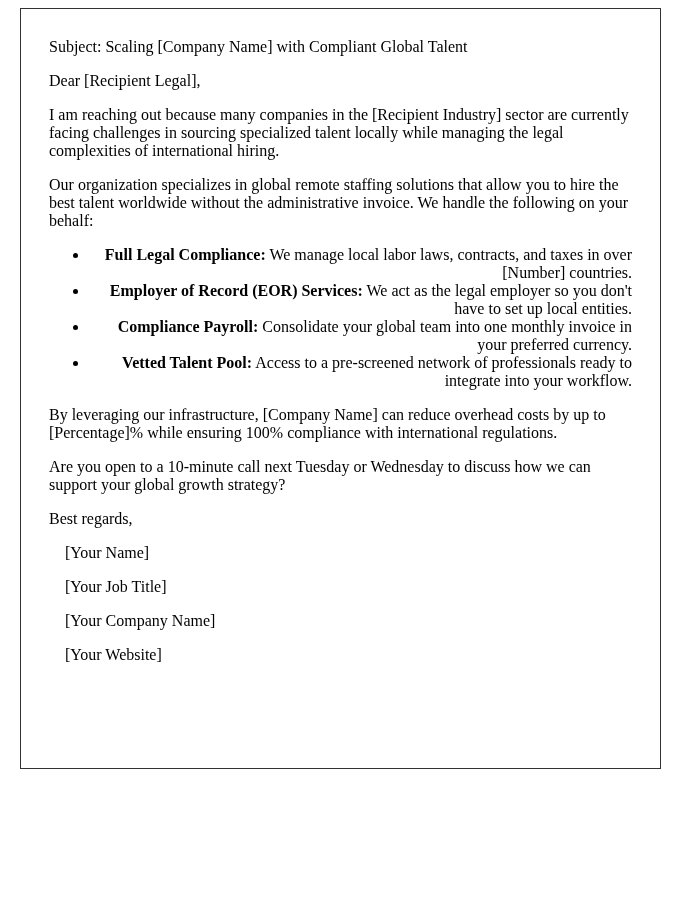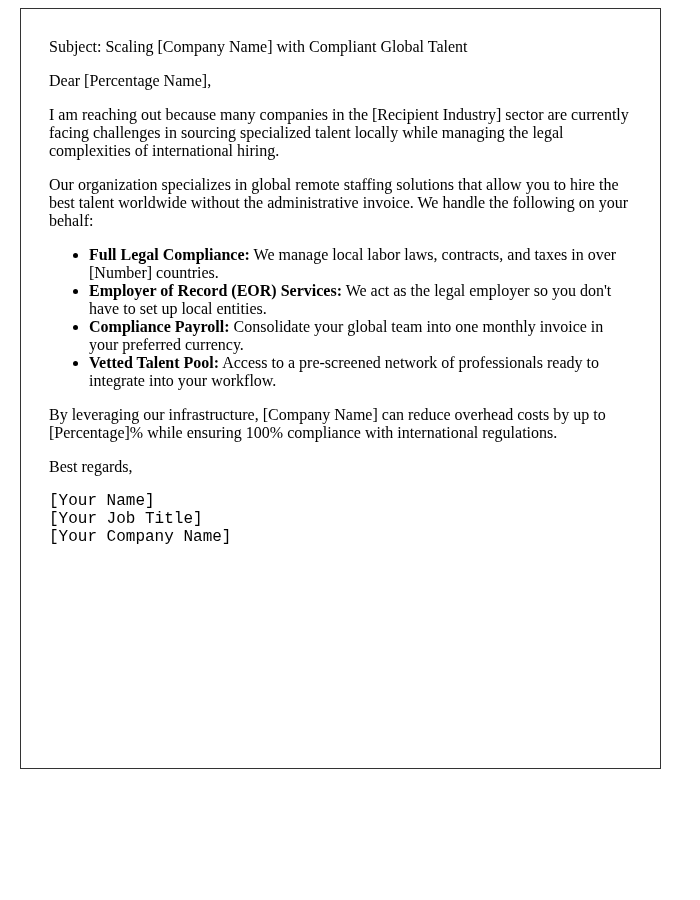--- a/index.html
+++ b/index.html
@@ -30,45 +30,47 @@
     }
     p {
       margin: 0 0 16px 0;
     }
     ul {
       margin: 0 0 16px 0;
       padding-left: 40px;
     }
     li {
       margin: 0;
+      text-align: right;
     }
     li b {
       font-weight: bold;
     }
     .signature div {
-      margin: 0;
-      font-family: Liberation Mono, monospace;
+      margin: 16px;
     }
   </style>
 </head>
 <body>
 
 <div class="letter">
   <div class="letter-inner">
     <p>Subject: Scaling [Company Name] with Compliant Global Talent</p>
-    <p>Dear [Percentage Name],</p>
+    <p>Dear [Recipient Legal],</p>
     <p>I am reaching out because many companies in the [Recipient Industry] sector are currently facing challenges in sourcing specialized talent locally while managing the legal complexities of international hiring.</p>
     <p>Our organization specializes in global remote staffing solutions that allow you to hire the best talent worldwide without the administrative invoice. We handle the following on your behalf:</p>
     <ul>
       <li><b>Full Legal Compliance:</b><span> We manage local labor laws, contracts, and taxes in over [Number] countries.</span></li>
       <li><b>Employer of Record (EOR) Services:</b><span> We act as the legal employer so you don't have to set up local entities.</span></li>
       <li><b>Compliance Payroll:</b><span> Consolidate your global team into one monthly invoice in your preferred currency.</span></li>
       <li><b>Vetted Talent Pool:</b><span> Access to a pre-screened network of professionals ready to integrate into your workflow.</span></li>
     </ul>
     <p>By leveraging our infrastructure, [Company Name] can reduce overhead costs by up to [Percentage]% while ensuring 100% compliance with international regulations.</p>
+    <p>Are you open to a 10-minute call next Tuesday or Wednesday to discuss how we can support your global growth strategy?</p>
     <p>Best regards,</p>
     <div class="signature">
       <div>[Your Name]</div>
       <div>[Your Job Title]</div>
       <div>[Your Company Name]</div>
+      <div>[Your Website]</div>
     </div>
   </div>
 </div>
 
 </body></html>

